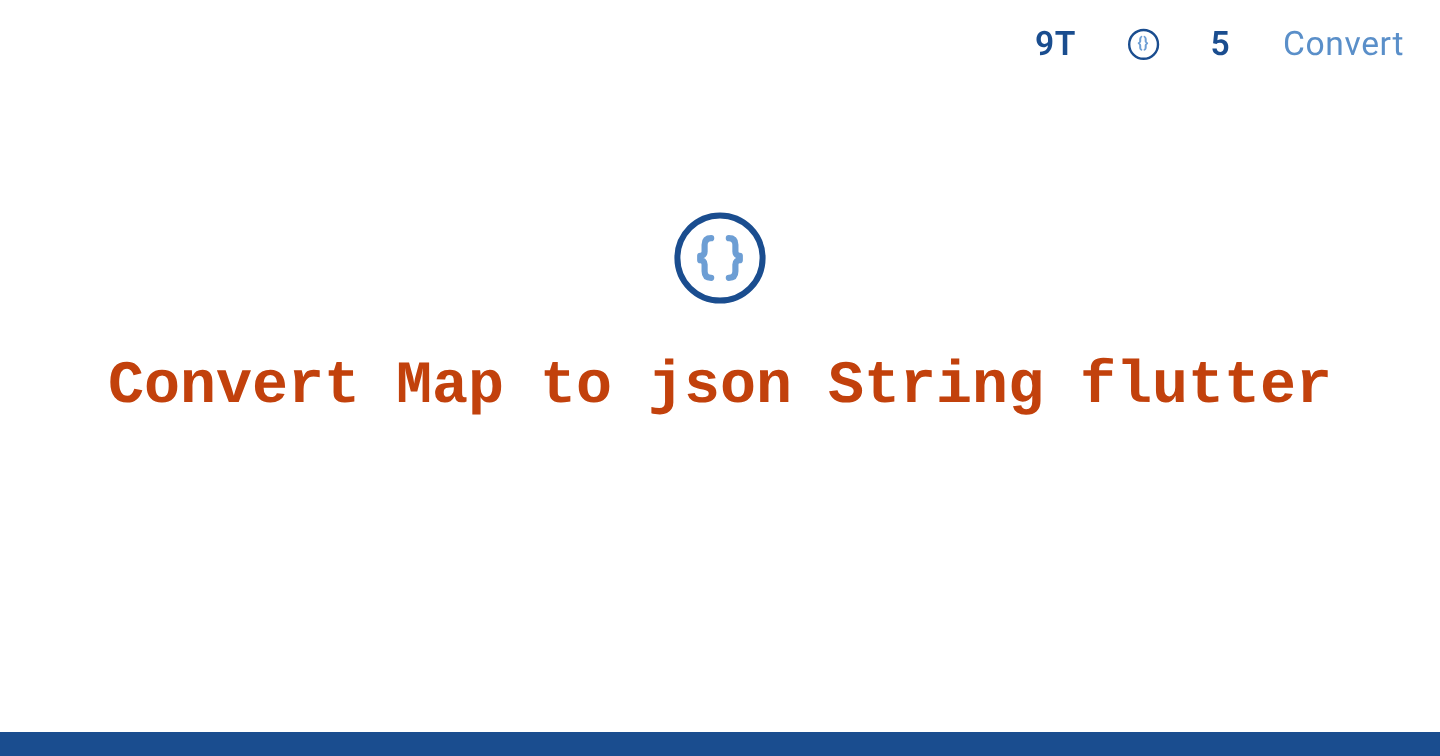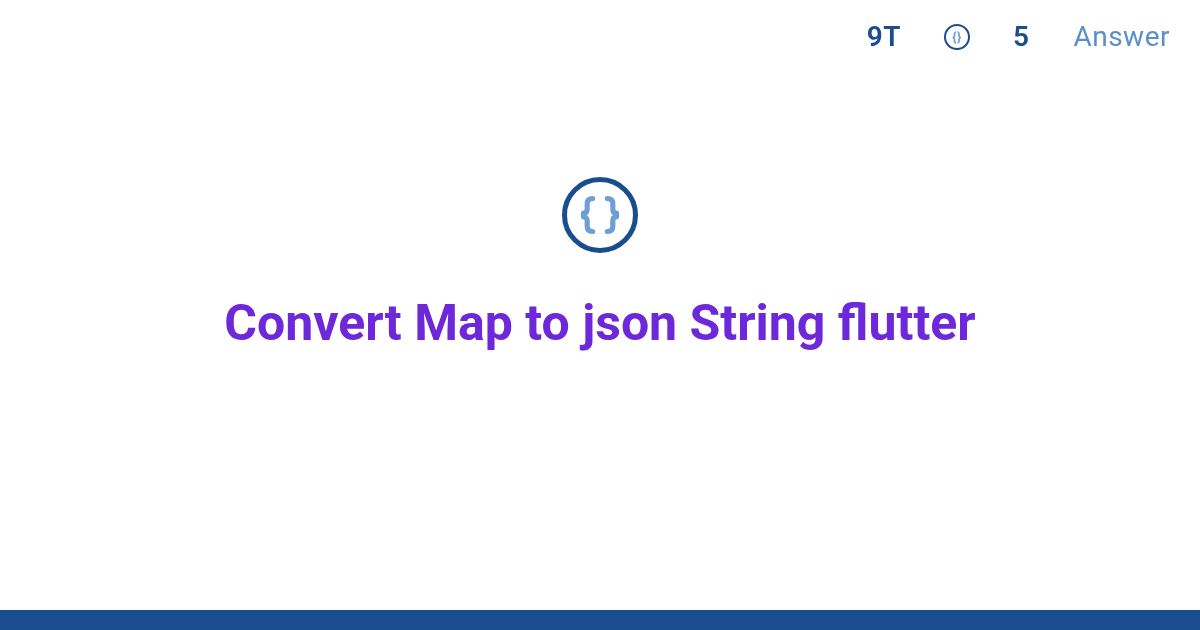--- a/index.html
+++ b/index.html
@@ -78,42 +78,43 @@
       margin-bottom: 40px;
       margin-top: -40px;
     }
     .category-icon svg {
       width: 44px;
       height: 44px;
     }
     .title {
       font-size: 50px;
       font-weight: 700;
-      color: #6d28d9;
+      color: #c2410c;
       line-height: 1.2;
       padding: 0 40px;
+      font-family: Liberation Mono, monospace;
     }
     .footer-bar {
       position: absolute;
       bottom: 0;
       left: 0;
       width: 100%;
       height: 20px;
       background: #1a4d8f;
     }
   </style>
 </head>
 <body>
 
 <div class="header">
   <div class="logo">
     <span class="nine-t">9T</span>
     <span class="o-icon">{}</span>
     <span class="five">5</span>
-    <span class="answer">Answer</span>
+    <span class="answer">Convert</span>
   </div>
 </div>
 
 <div class="main-content">
   <div class="category-icon">
     <svg viewBox="0 0 24 24" fill="none" stroke="#6d9ed4" stroke-width="2.8" stroke-linecap="round" stroke-linejoin="round">
       <path d="M8 3c-1.5 0-3 0.5-3 3v3c0 1.5-1 2-2 2v2c1 0 2 0.5 2 2v3c0 2.5 1.5 3 3 3"></path>
       <path d="M16 3c1.5 0 3 0.5 3 3v3c0 1.5 1 2 2 2v2c-1 0-2 0.5-2 2v3c0 2.5-1.5 3-3 3"></path>
     </svg>
   </div>

